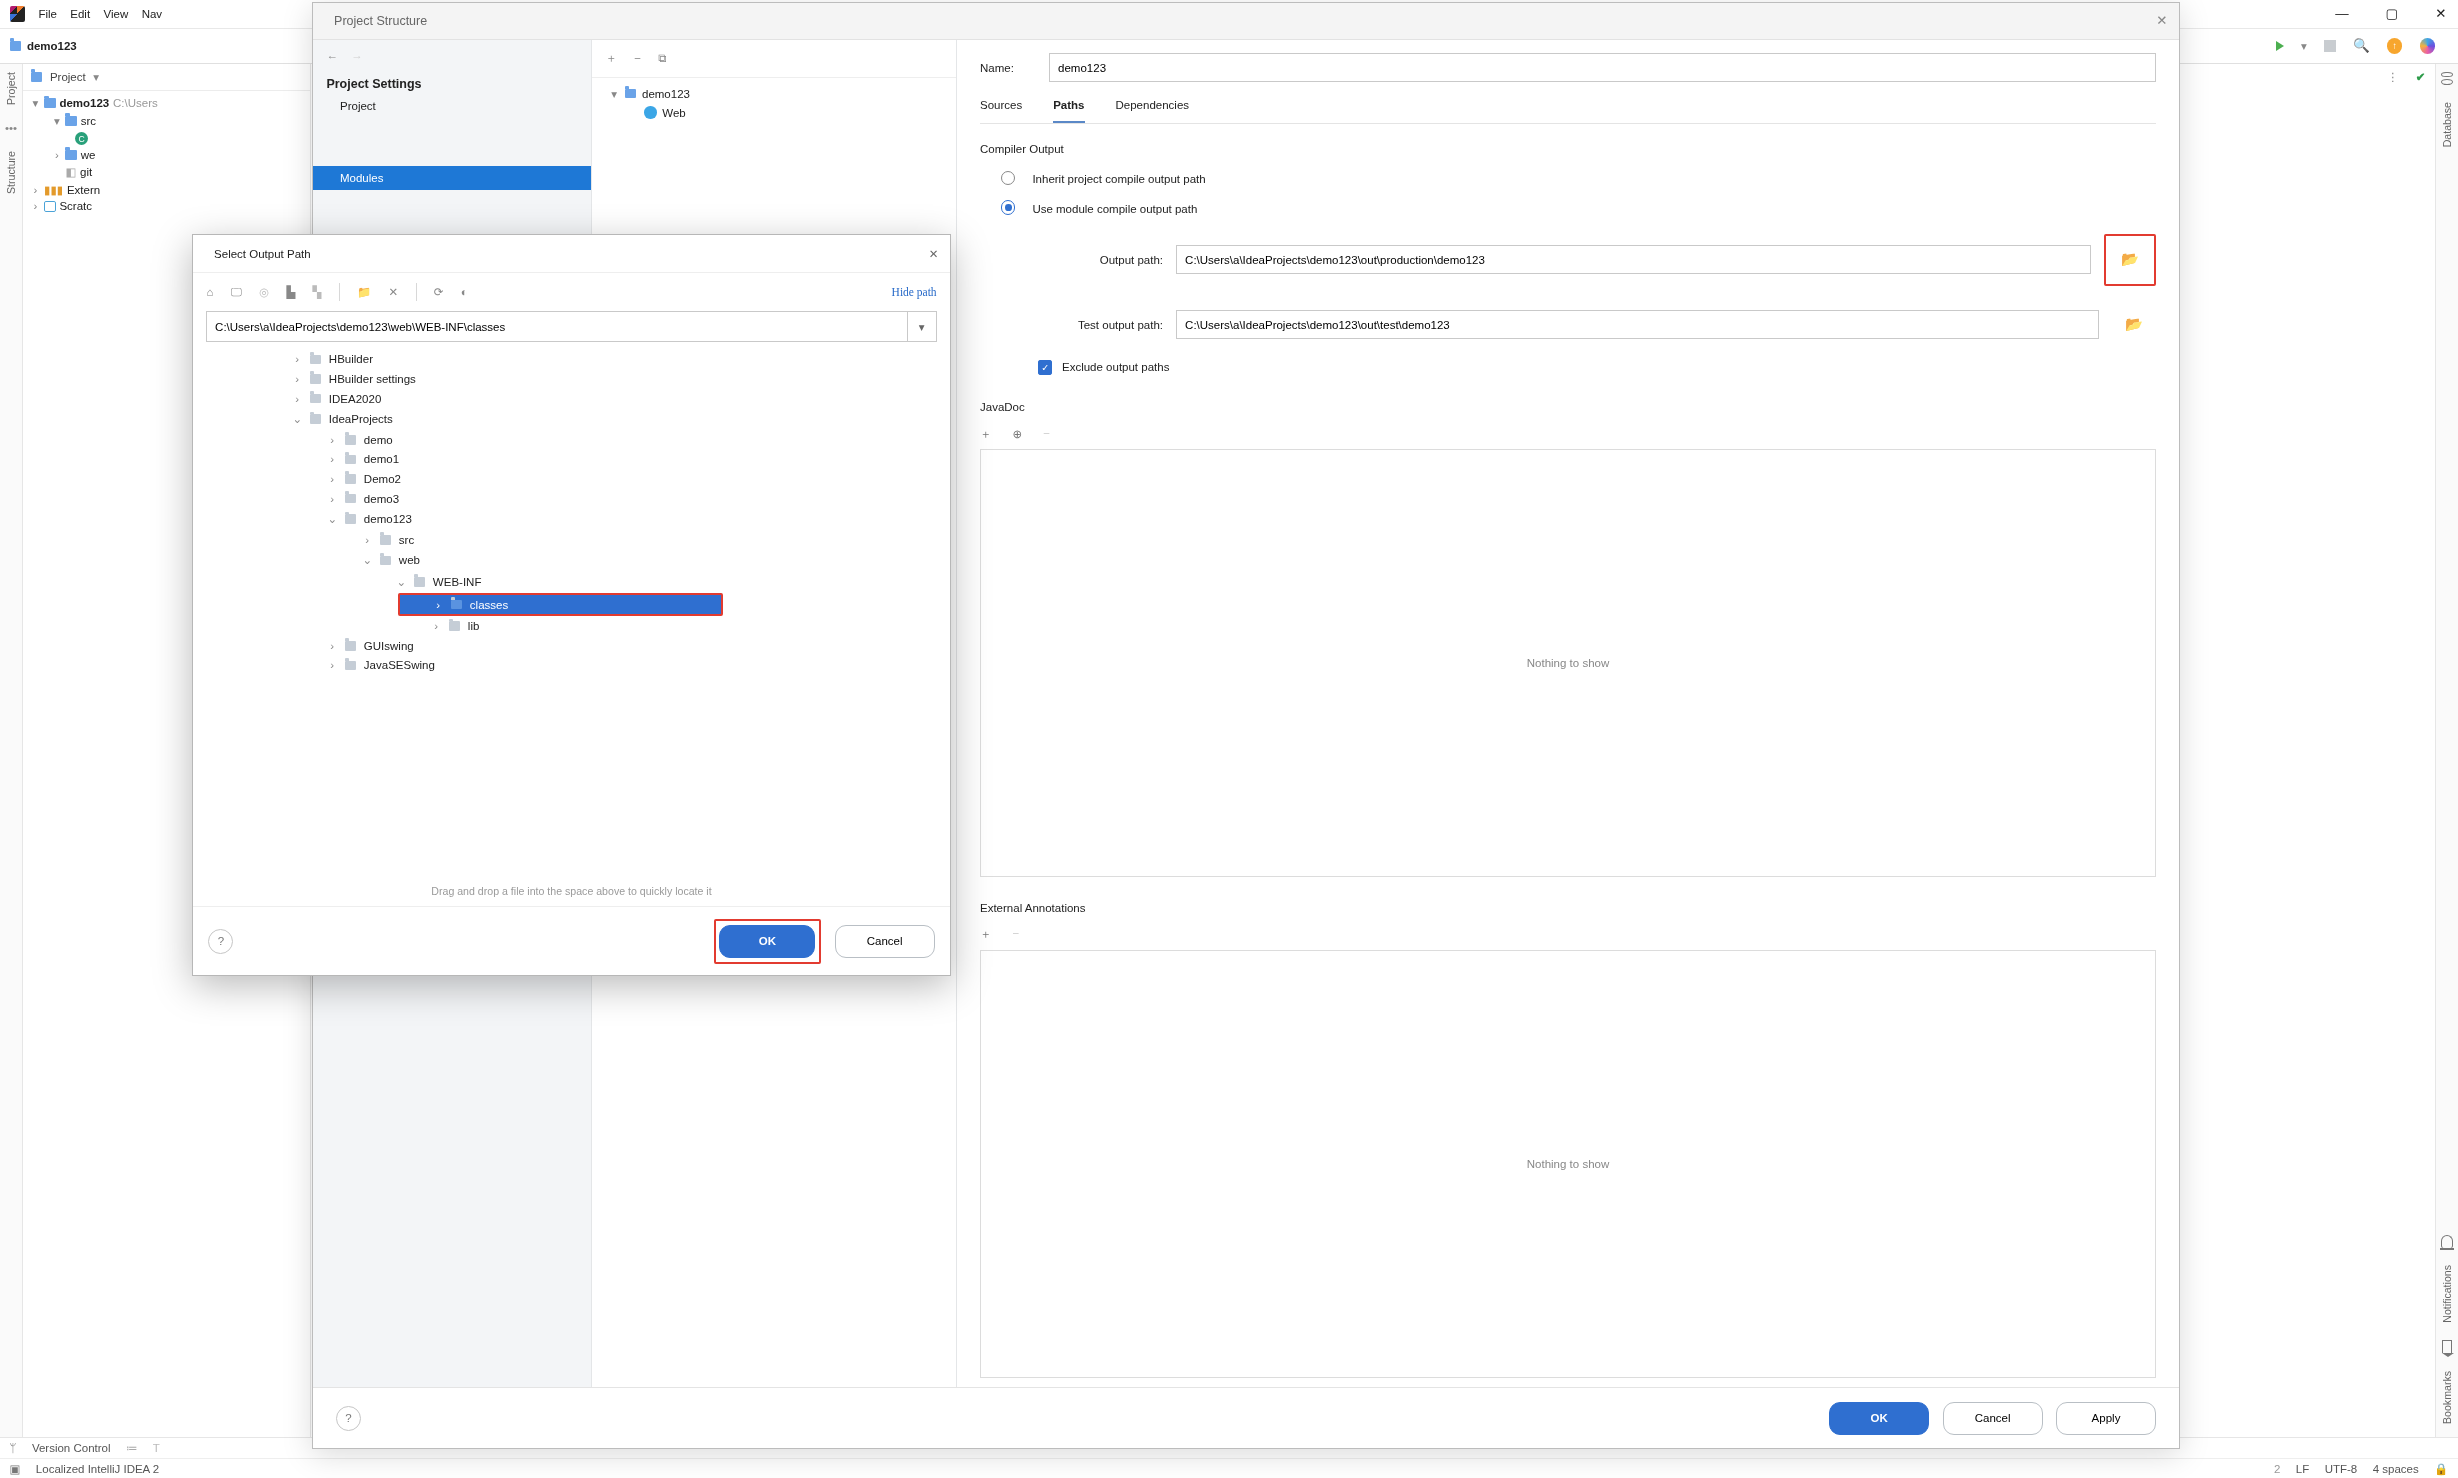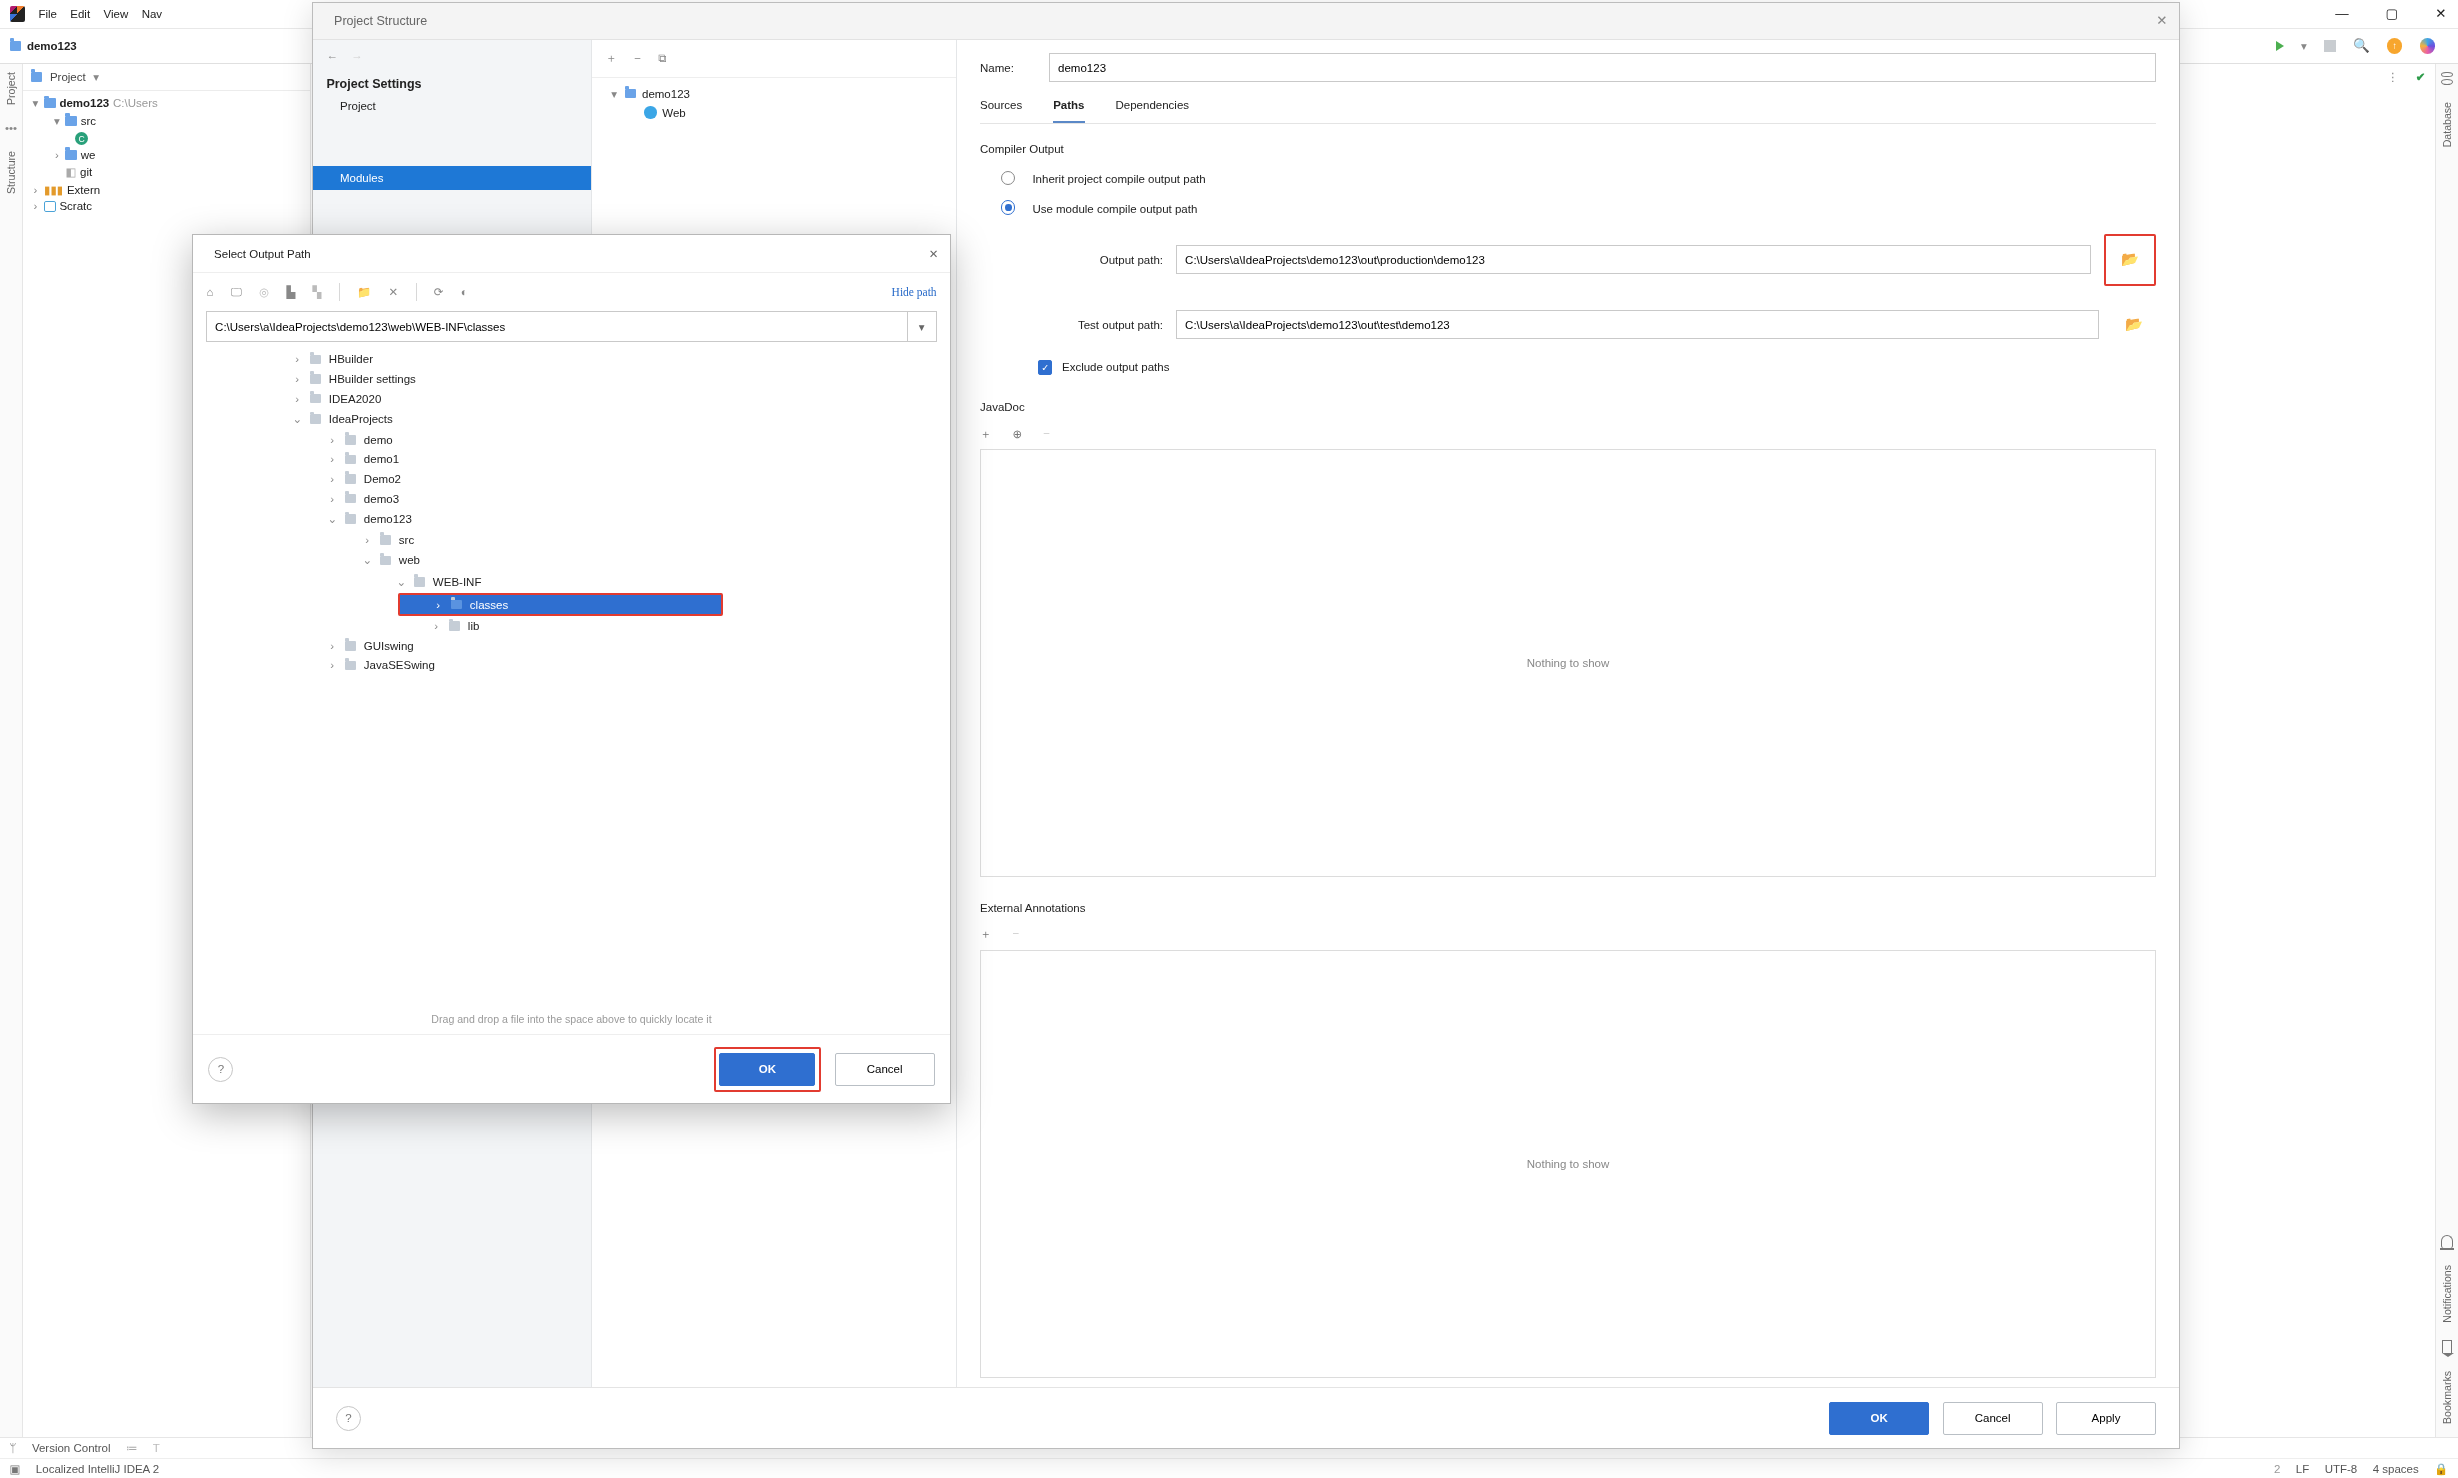--- a/index.html
+++ b/index.html
@@ -89,25 +89,25 @@
     .chk-row{display:flex;align-items:center;gap:9.6px;margin:5.8px 0 13.4px 58px;}
     .chk{width:14.4px;height:14.4px;border:1px solid #2f6fd0;background:#2f6fd0;color:#fff;display:inline-flex;align-items:center;justify-content:center;font-size:9.6px;border-radius:1.9px;}
     .sub-desc{color:#555;margin:3.8px 0 7.7px;max-width:1134px;line-height:1.45;}
     .mini-tool{display:flex;gap:21px;color:#777;padding:3.8px 0 7.7px;}
     .listbox{flex:1;border:1px solid #dcdcdc;min-height:211px;display:flex;align-items:center;justify-content:center;color:#888;}
     .listbox.short{min-height:192px;}
     .listbox.tall{min-height:192px;}
 
     .ps-footer{display:flex;align-items:center;gap:13.4px;padding:13.4px 23px;border-top:1px solid #e4e4e4;}
     .help-circ{width:25px;height:25px;border:1px solid #c6c6c6;border-radius:50%;display:flex;align-items:center;justify-content:center;color:#777;}
-    .btn{min-width:100px;height:33px;border:1px solid #b9bfc5;background:#fff;border-radius:2px;display:inline-flex;align-items:center;justify-content:center;}
+    .btn{min-width:100px;height:33px;border:1px solid #b9bfc5;background:#fff;border-radius:11px;display:inline-flex;align-items:center;justify-content:center;}
     .btn.primary{background:#2f6fd0;border-color:#2f6fd0;color:#fff;font-weight:600;}
 
     
-    .sop-dialog{position:absolute;left:192px;top:234px;width:759px;height:870px;background:#fff;border:1px solid #b7b7b7;box-shadow:0 9.6px 37px rgba(0,0,0,.28);z-index:30;display:flex;flex-direction:column;}
+    .sop-dialog{position:absolute;left:192px;top:234px;width:759px;height:742px;background:#fff;border:1px solid #b7b7b7;box-shadow:0 9.6px 37px rgba(0,0,0,.28);z-index:30;display:flex;flex-direction:column;}
     .sop-title{display:flex;align-items:center;gap:9.6px;padding:7.7px 11.5px;color:#222;font-size:12.5px;border-bottom:1px solid #eee;height:38px;}
     .sop-title .close{margin-left:auto;color:#666;}
     .sop-toolbar{display:flex;align-items:center;gap:17.3px;padding:7.7px 13.4px;color:#888;height:38px;}
     .sop-toolbar .divider{width:1px;height:17.3px;background:#d8d8d8;}
     .sop-toolbar .hide{margin-left:auto;color:#2669c8;font-family:Liberation Serif, serif;}
     .sop-combo{display:flex;margin:0 13.4px 7.7px;border:1px solid #c9c9c9;height:31px;}
     .sop-combo input{flex:1;border:none;padding:0 7.7px;font-size:11.5px;}
     .sop-combo .dd{width:29px;border-left:1px solid #c9c9c9;display:flex;align-items:center;justify-content:center;color:#666;}
     .sop-tree{flex:1;overflow:auto;margin:0 3.8px 0 13.4px;}
     .sop-tree .node{display:flex;align-items:center;gap:7.7px;padding:3.8px 5.8px;}

